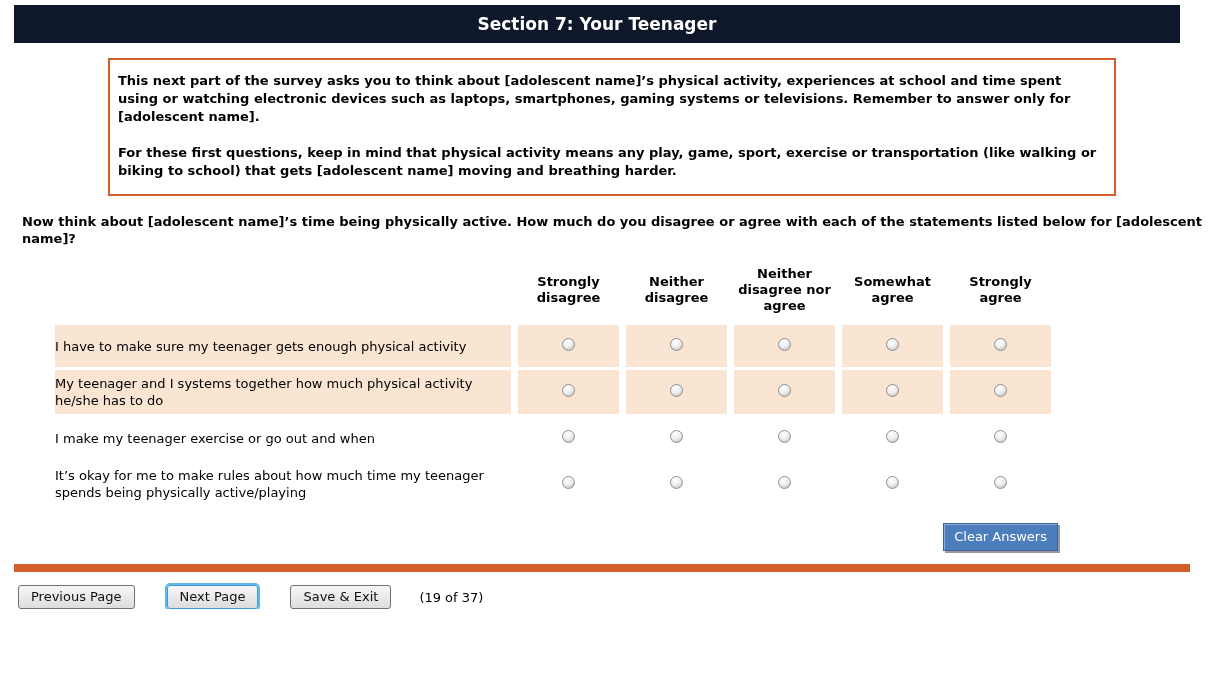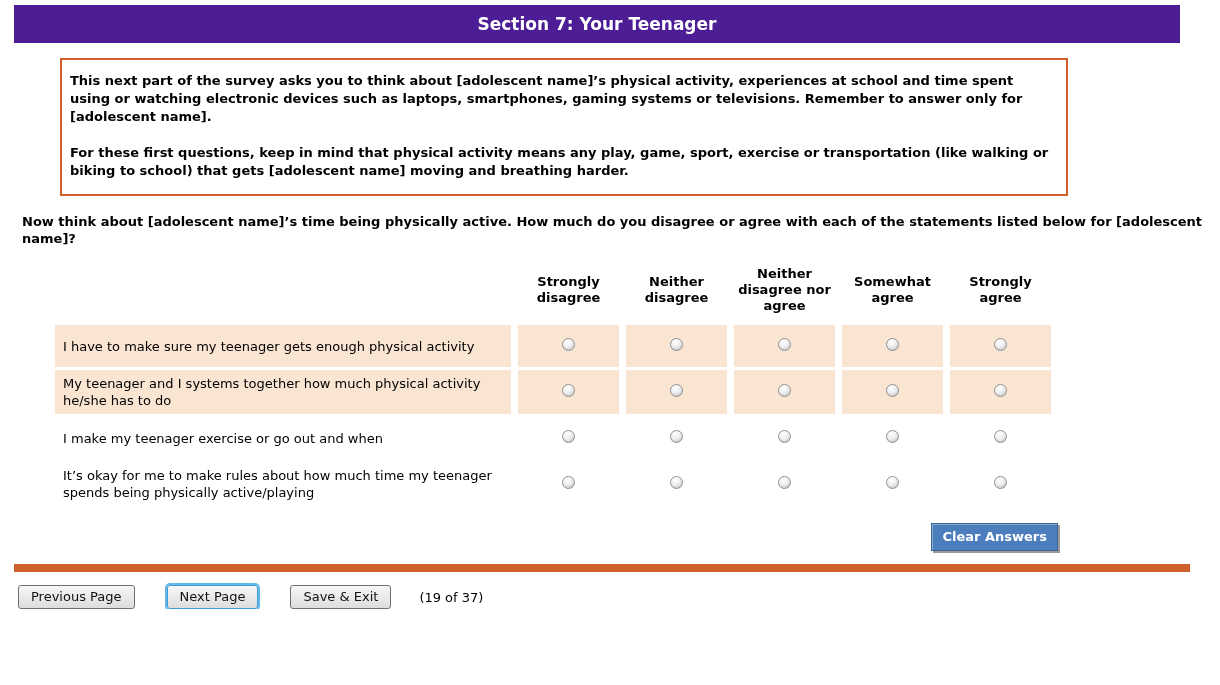--- a/index.html
+++ b/index.html
@@ -8,33 +8,33 @@
     font-family: "DejaVu Sans", "Liberation Sans", sans-serif;
     font-size: 13px;
     color: #000000;
   }
 
   
   .header-bar {
     margin: 5px 0 0 14px;
     width: 1166px;
     height: 38px;
-    background: #4c1d95;
+    background: #0f172a;
     text-align: center;
   }
   .header-bar h1 {
     color: #ffffff;
     font-size: 17px;
     font-weight: bold;
     line-height: 38px;
   }
 
   
   .intro-box {
-    margin: 15px 0 0 60px;
+    margin: 15px 0 0 108px;
     width: 1008px;
     border: 2px solid #D15F2B;
     padding: 12px 10px 14px 8px;
     font-weight: bold;
     line-height: 18px;
   }
   .intro-box p + p { margin-top: 18px; }
 
   
   .question-line {
@@ -54,21 +54,21 @@
     text-align: center;
     vertical-align: middle;
     width: 101px;
     padding: 6px 2px 8px 2px;
     line-height: 16px;
   }
   table.matrix th.stub { width: 456px; }
   table.matrix td { height: 42px; vertical-align: middle; }
   td.stmt {
     width: 456px;
-    padding: 5px 10px 5px 8px;
+    padding: 5px 10px 5px 0;
     line-height: 17px;
   }
   td.opt { width: 101px; text-align: center; }
   tr.hl td { background: #FAE5D3; }
 
   
   .radio {
     display: inline-block;
     width: 13px;
     height: 13px;
@@ -83,21 +83,21 @@
   .clear-row {
     width: 1010px;
     margin-left: 48px;
     margin-top: 14px;
     text-align: right;
   }
   .clear-btn {
     display: inline-block;
     background: #4C7EBD;
     color: #ffffff;
-    font-weight: bold;
+    font-weight: normal;
     font-size: 13px;
     font-family: inherit;
     border: 1px solid #3c6296;
     box-shadow: 2px 2px 0 #9a9a9a, inset 1px 1px 0 rgba(255,255,255,0.35);
     padding: 5px 10px 6px 10px;
     cursor: pointer;
   }
 
   
   .divider {

